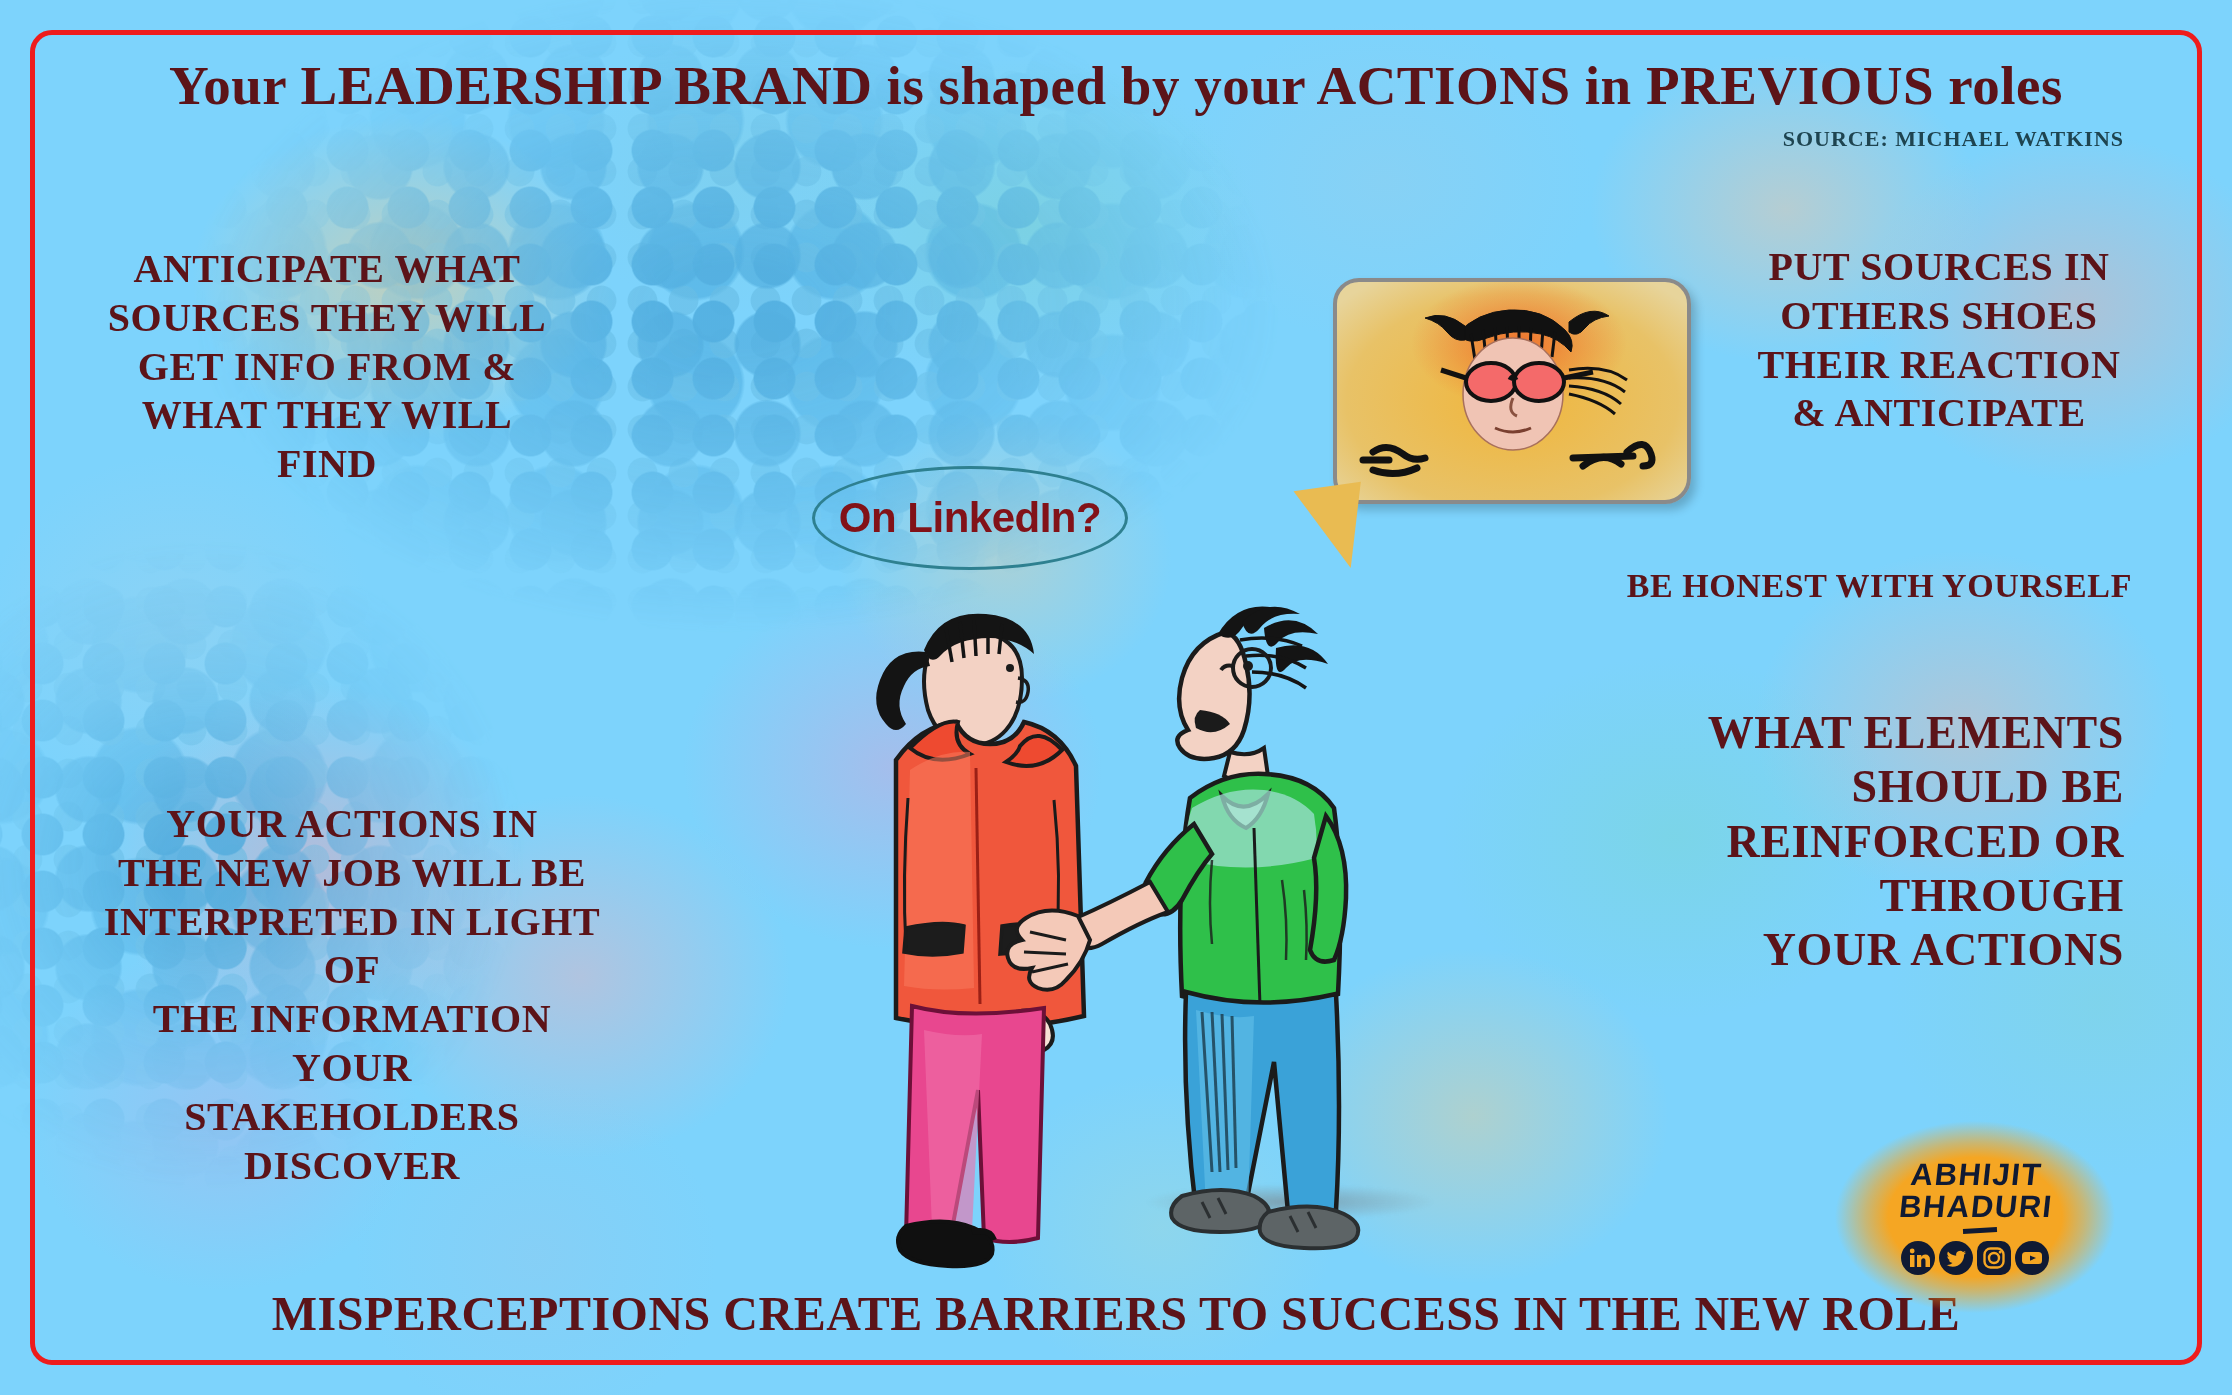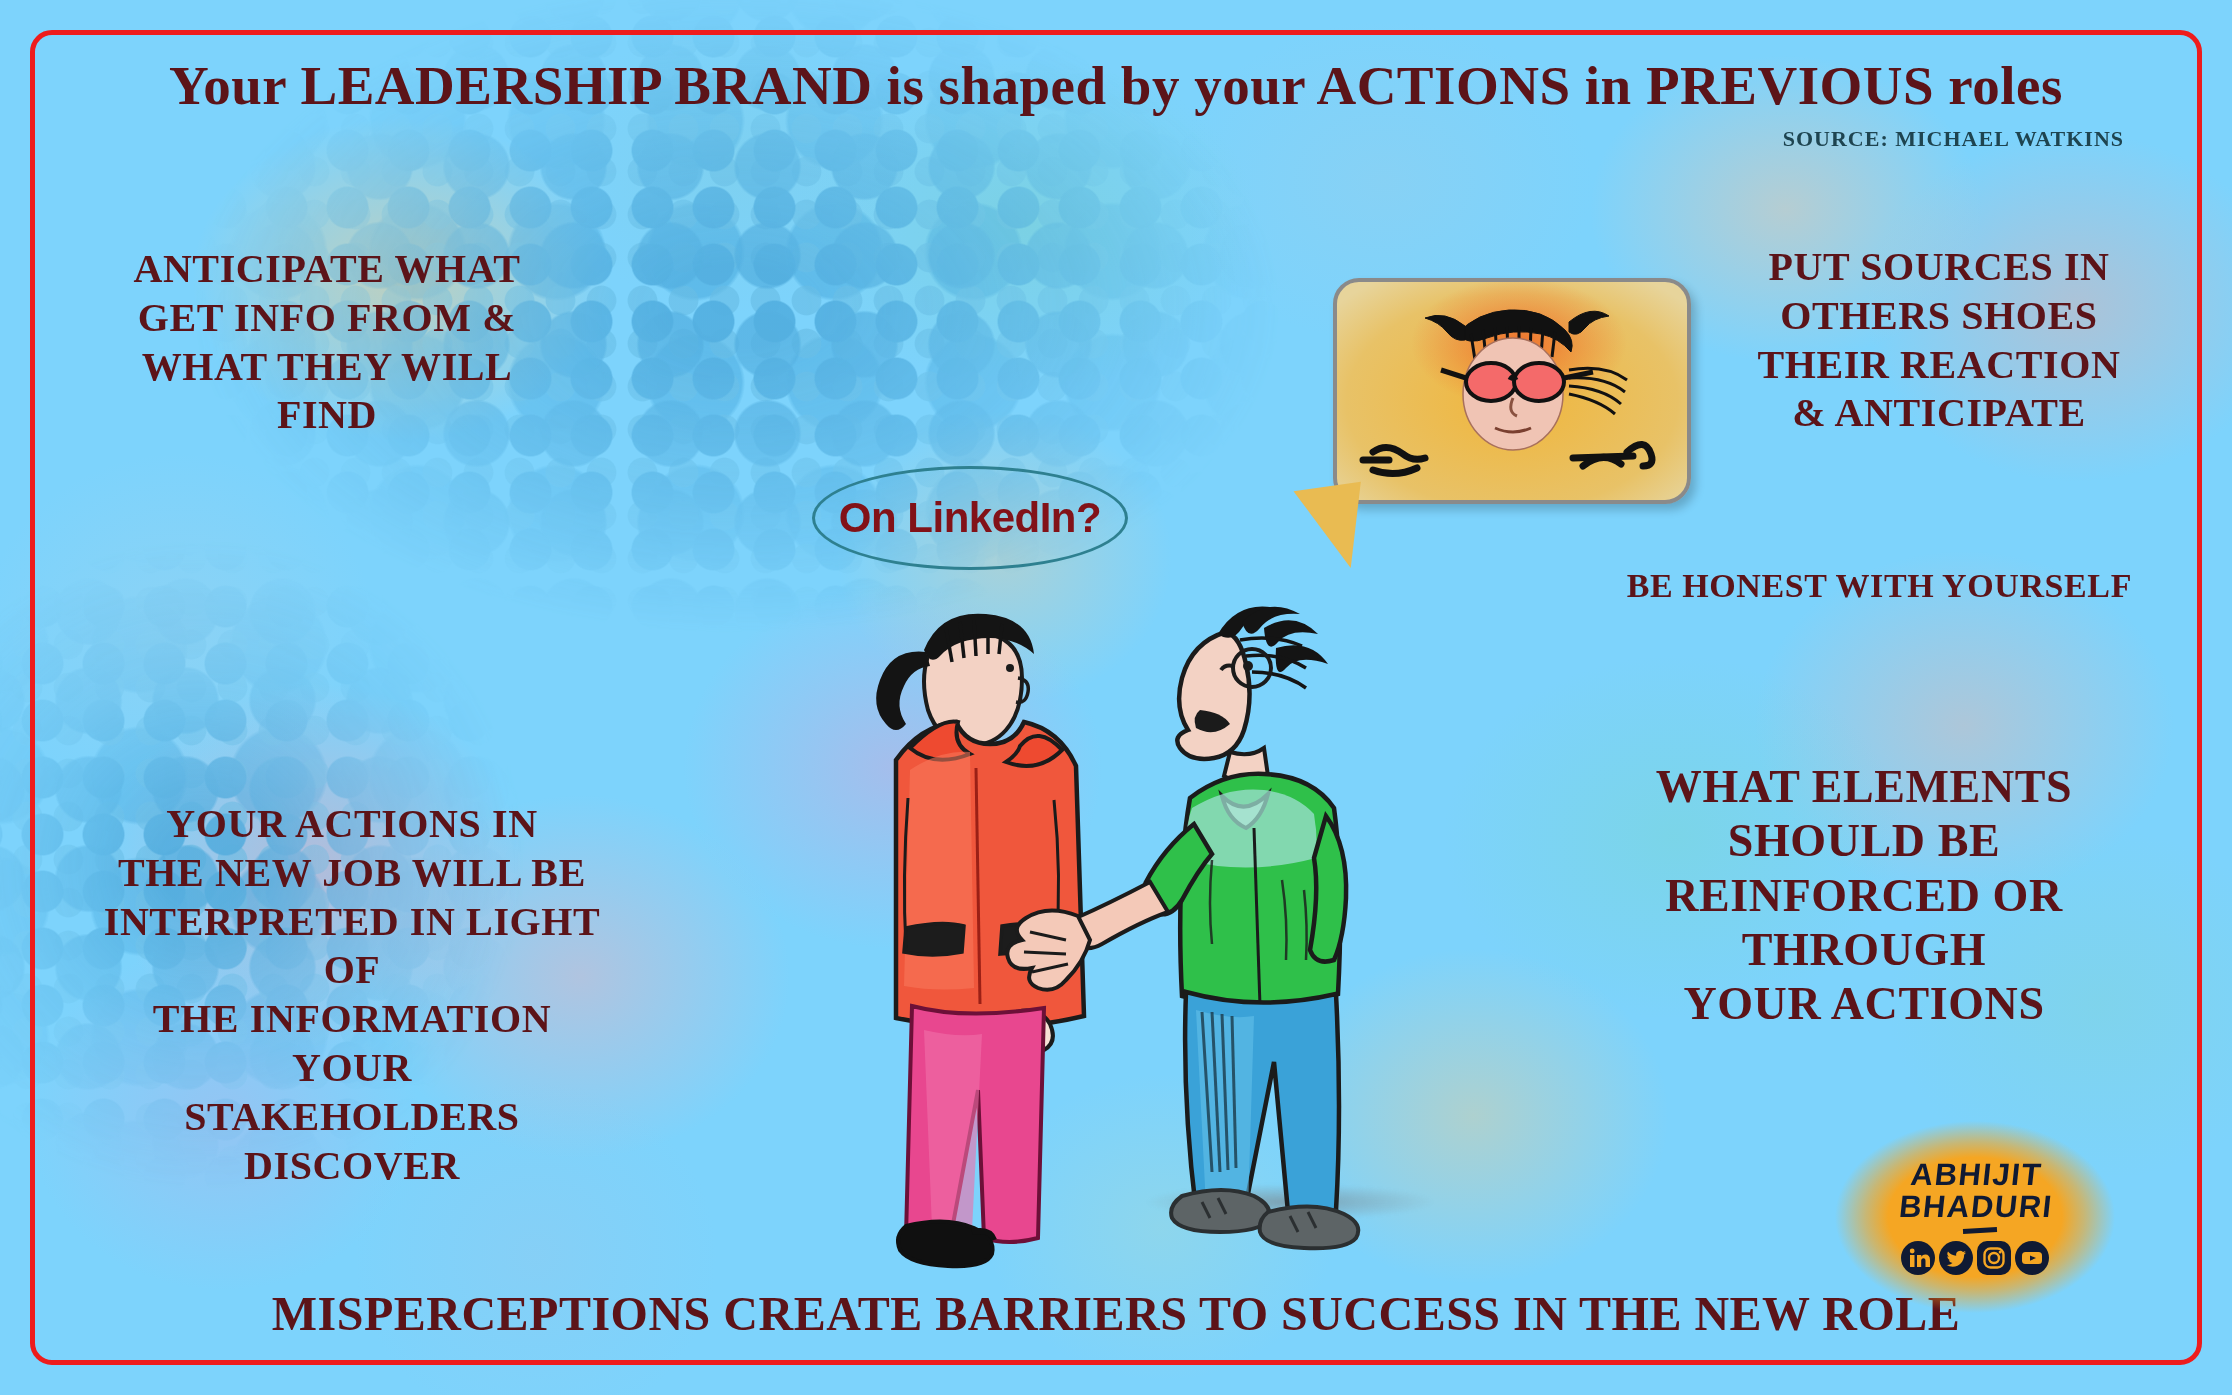--- a/index.html
+++ b/index.html
@@ -113,21 +113,21 @@
     font-weight: bold;
     color: #5c1419;
     line-height: 1.22;
     letter-spacing: .6px;
   }
 
   .block-tl { left: 92px;  top: 245px;  width: 470px; text-align: center; font-size: 40px; }
   .block-tr { right: 98px; top: 243px;  width: 390px; text-align: center; font-size: 40px; }
   .honest   { right: 100px; top: 565px; width: 590px; text-align: right;  font-size: 34px; }
   .block-l  { left: 92px;  top: 800px;  width: 520px; text-align: center; font-size: 40px; }
-  .block-r  { right: 108px; top: 760px; width: 520px; text-align: center; font-size: 46px; line-height: 1.18; }
+  .block-r  { right: 108px; top: 706px; width: 520px; text-align: right; font-size: 46px; line-height: 1.18; }
 
   .footer {
     position: absolute;
     left: 0; right: 0;
     bottom: 54px;
     text-align: center;
     font-family: "Liberation Serif", serif;
     font-weight: bold;
     font-size: 48px;
     letter-spacing: .5px;
@@ -247,20 +247,21 @@
   <div class="wash wash-c"></div>
   <div class="speckle"></div>
 
   <div class="frame"></div>
 
   <div class="headline">Your LEADERSHIP BRAND is shaped by your ACTIONS in PREVIOUS roles</div>
   <div class="source">SOURCE: MICHAEL WATKINS</div>
 
   <div class="block block-tl">
     <div>ANTICIPATE WHAT</div>
+    <div>SOURCES THEY WILL</div>
     <div>GET INFO FROM &amp;</div>
     <div>WHAT THEY WILL FIND</div>
   </div>
 
   <div class="block block-tr">
     <div>PUT SOURCES IN</div>
     <div>OTHERS SHOES</div>
     <div>THEIR REACTION</div>
     <div>&amp; ANTICIPATE</div>
   </div>

